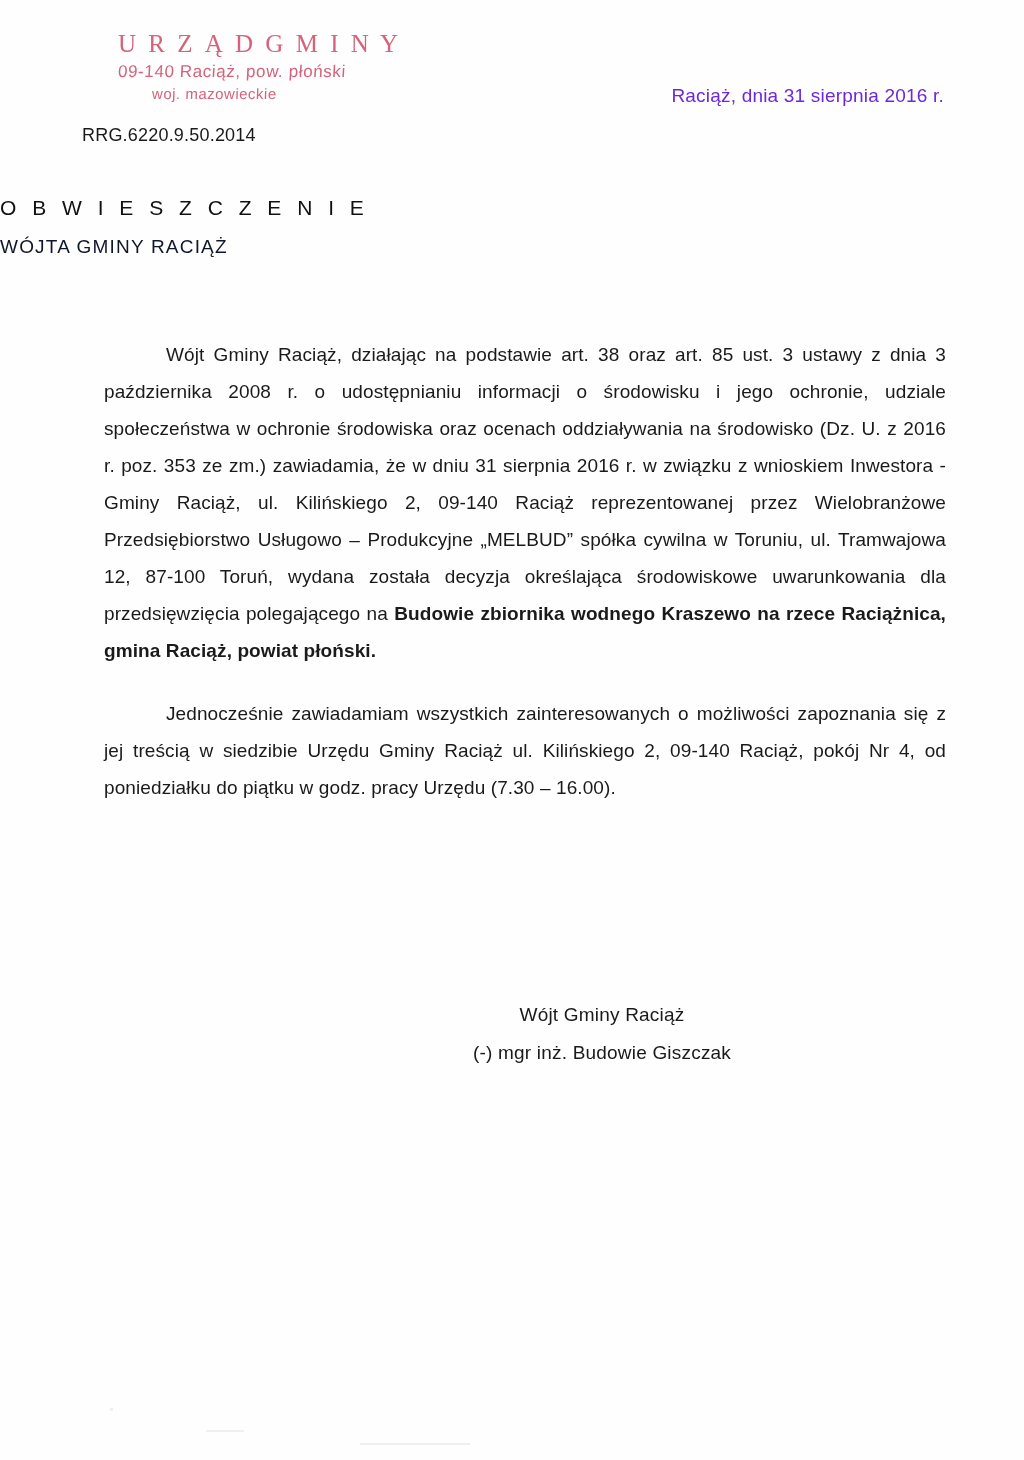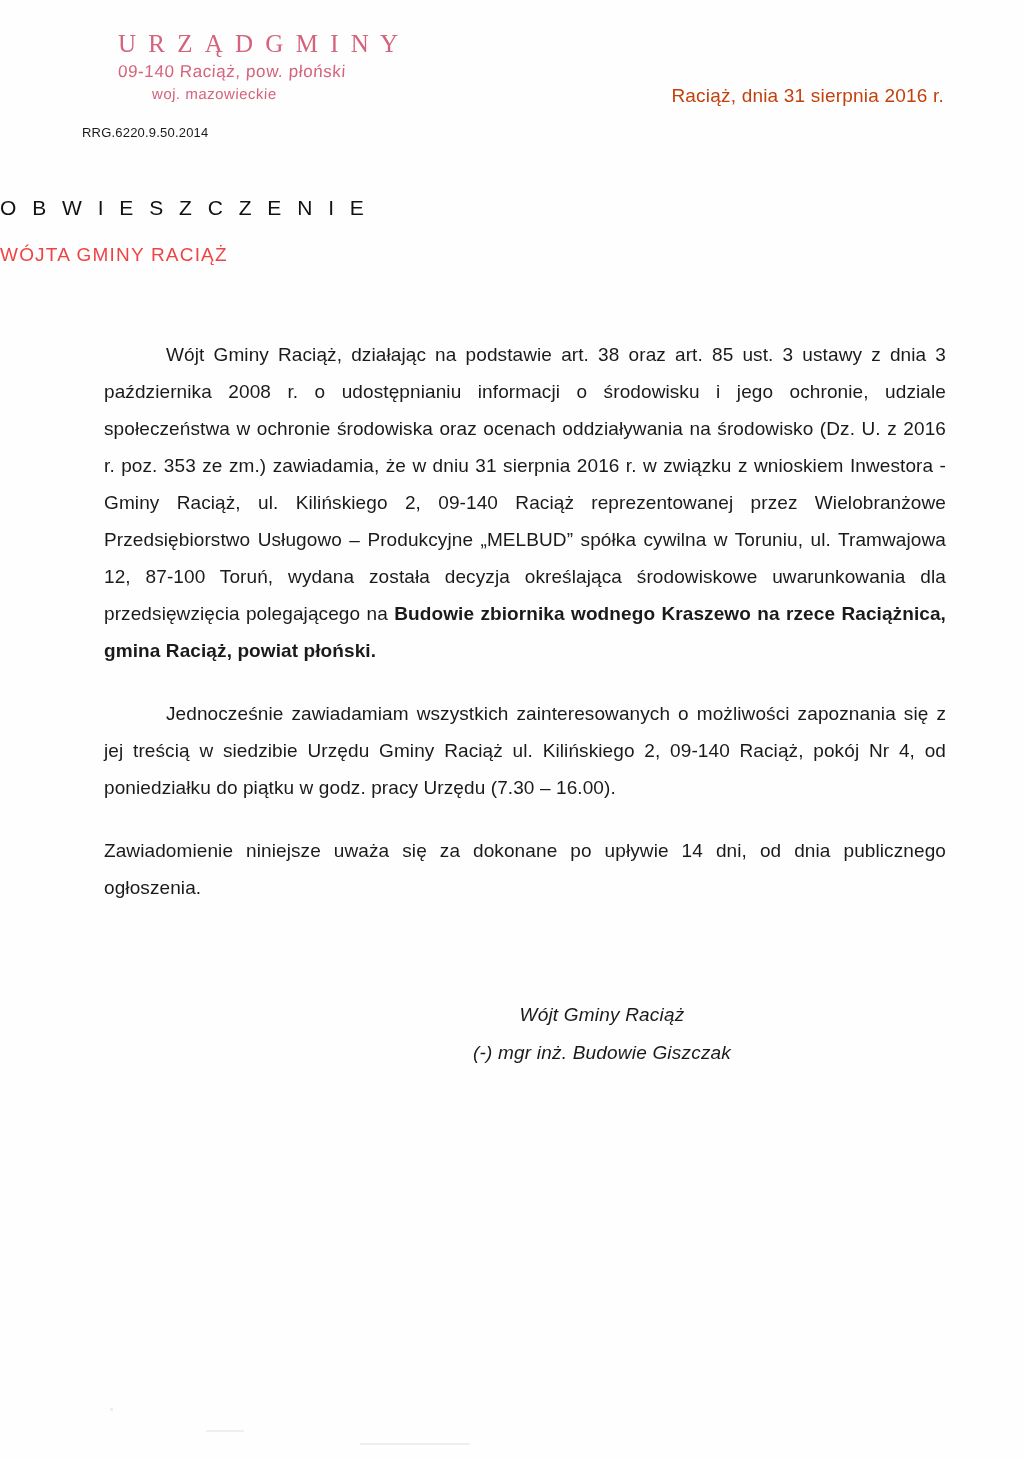--- a/index.html
+++ b/index.html
@@ -54,52 +54,52 @@
     margin-left: 34px;
     transform: skewX(-2deg);
   }
 
   
   .ref-no {
     position: absolute;
     left: 82px;
     top: 125px;
     font-family: "Liberation Sans", sans-serif;
-    font-size: 13px;
+    font-size: 18px;
     letter-spacing: 0.2px;
     color: #1a1a1a;
   }
 
   
   .place-date {
     position: absolute;
     right: 80px;
     top: 85px;
     font-size: 19px;
-    color: #c2410c;
+    color: #6d28d9;
     letter-spacing: 0.2px;
   }
 
   
   .title-block {
     position: absolute;
     left: 0;
     right: 0;
     top: 196px;
   }
   .doc-title {
     font-size: 21px;
     letter-spacing: 5px;
     color: #111;
   }
   .doc-subtitle {
-    margin-top: 24px;
+    margin-top: 16px;
     font-size: 19px;
     letter-spacing: 1.2px;
-    color: #ef4444;
+    color: #0f172a;
   }
 
   
   .body-block {
     position: absolute;
     left: 92px;
     right: 78px;
     top: 336px;
   }
   p.para {
@@ -128,21 +128,20 @@
     right: 0;
     top: 996px;
     text-align: center;
     padding-left: 180px;
   }
   .sig-line {
     font-size: 19px;
     line-height: 38px;
     color: #1a1a1a;
     letter-spacing: 0.2px;
-    font-style: italic;
   }
 
   
   .scan-mark {
     position: absolute;
     background: #efefef;
   }
   .scan-mark.m1 { left: 206px; top: 1430px; width: 38px; height: 2px; }
   .scan-mark.m2 { left: 360px; top: 1443px; width: 110px; height: 2px; }
   .scan-mark.m3 { left: 110px; top: 1408px; width: 3px; height: 3px; }
@@ -165,21 +164,20 @@
   <div class="title-block">
     <div class="doc-title">O B W I E S Z C Z E N I E</div>
     <div class="doc-subtitle">WÓJTA GMINY RACIĄŻ</div>
   </div>
 
   <div class="body-block">
     <p class="para indent"><span>Wójt Gminy Raciąż, działając na podstawie art. 38 oraz art. 85 ust. 3 ustawy z dnia 3 października 2008 r. o udostępnianiu informacji o środowisku i jego ochronie, udziale społeczeństwa w ochronie środowiska oraz ocenach oddziaływania na środowisko (Dz. U. z 2016 r. poz. 353 ze zm.) zawiadamia, że w dniu 31 sierpnia 2016 r. w związku z wnioskiem Inwestora - Gminy Raciąż, ul. Kilińskiego 2, 09-140 Raciąż reprezentowanej przez Wielobranżowe Przedsiębiorstwo Usługowo – Produkcyjne „MELBUD” spółka cywilna w Toruniu, ul. Tramwajowa 12, 87-100 Toruń, wydana została decyzja określająca środowiskowe uwarunkowania dla przedsięwzięcia  polegającego na </span><span class="b">Budowie zbiornika wodnego Kraszewo na rzece Raciążnica, gmina Raciąż, powiat płoński.</span></p>
 
     <p class="para indent">Jednocześnie zawiadamiam wszystkich zainteresowanych o możliwości zapoznania się z jej treścią w siedzibie Urzędu Gminy Raciąż ul. Kilińskiego 2, 09-140 Raciąż, pokój Nr 4, od poniedziałku do piątku w godz. pracy Urzędu (7.30 – 16.00).</p>
 
-    <p class="para noindent">Zawiadomienie niniejsze uważa się za dokonane po upływie 14 dni, od dnia publicznego ogłoszenia.</p>
   </div>
 
   <div class="signature">
     <div class="sig-line">Wójt Gminy Raciąż</div>
     <div class="sig-line">(-) mgr inż. Budowie Giszczak</div>
   </div>
 
   <div class="scan-mark m1"></div>
   <div class="scan-mark m2"></div>
   <div class="scan-mark m3"></div>

